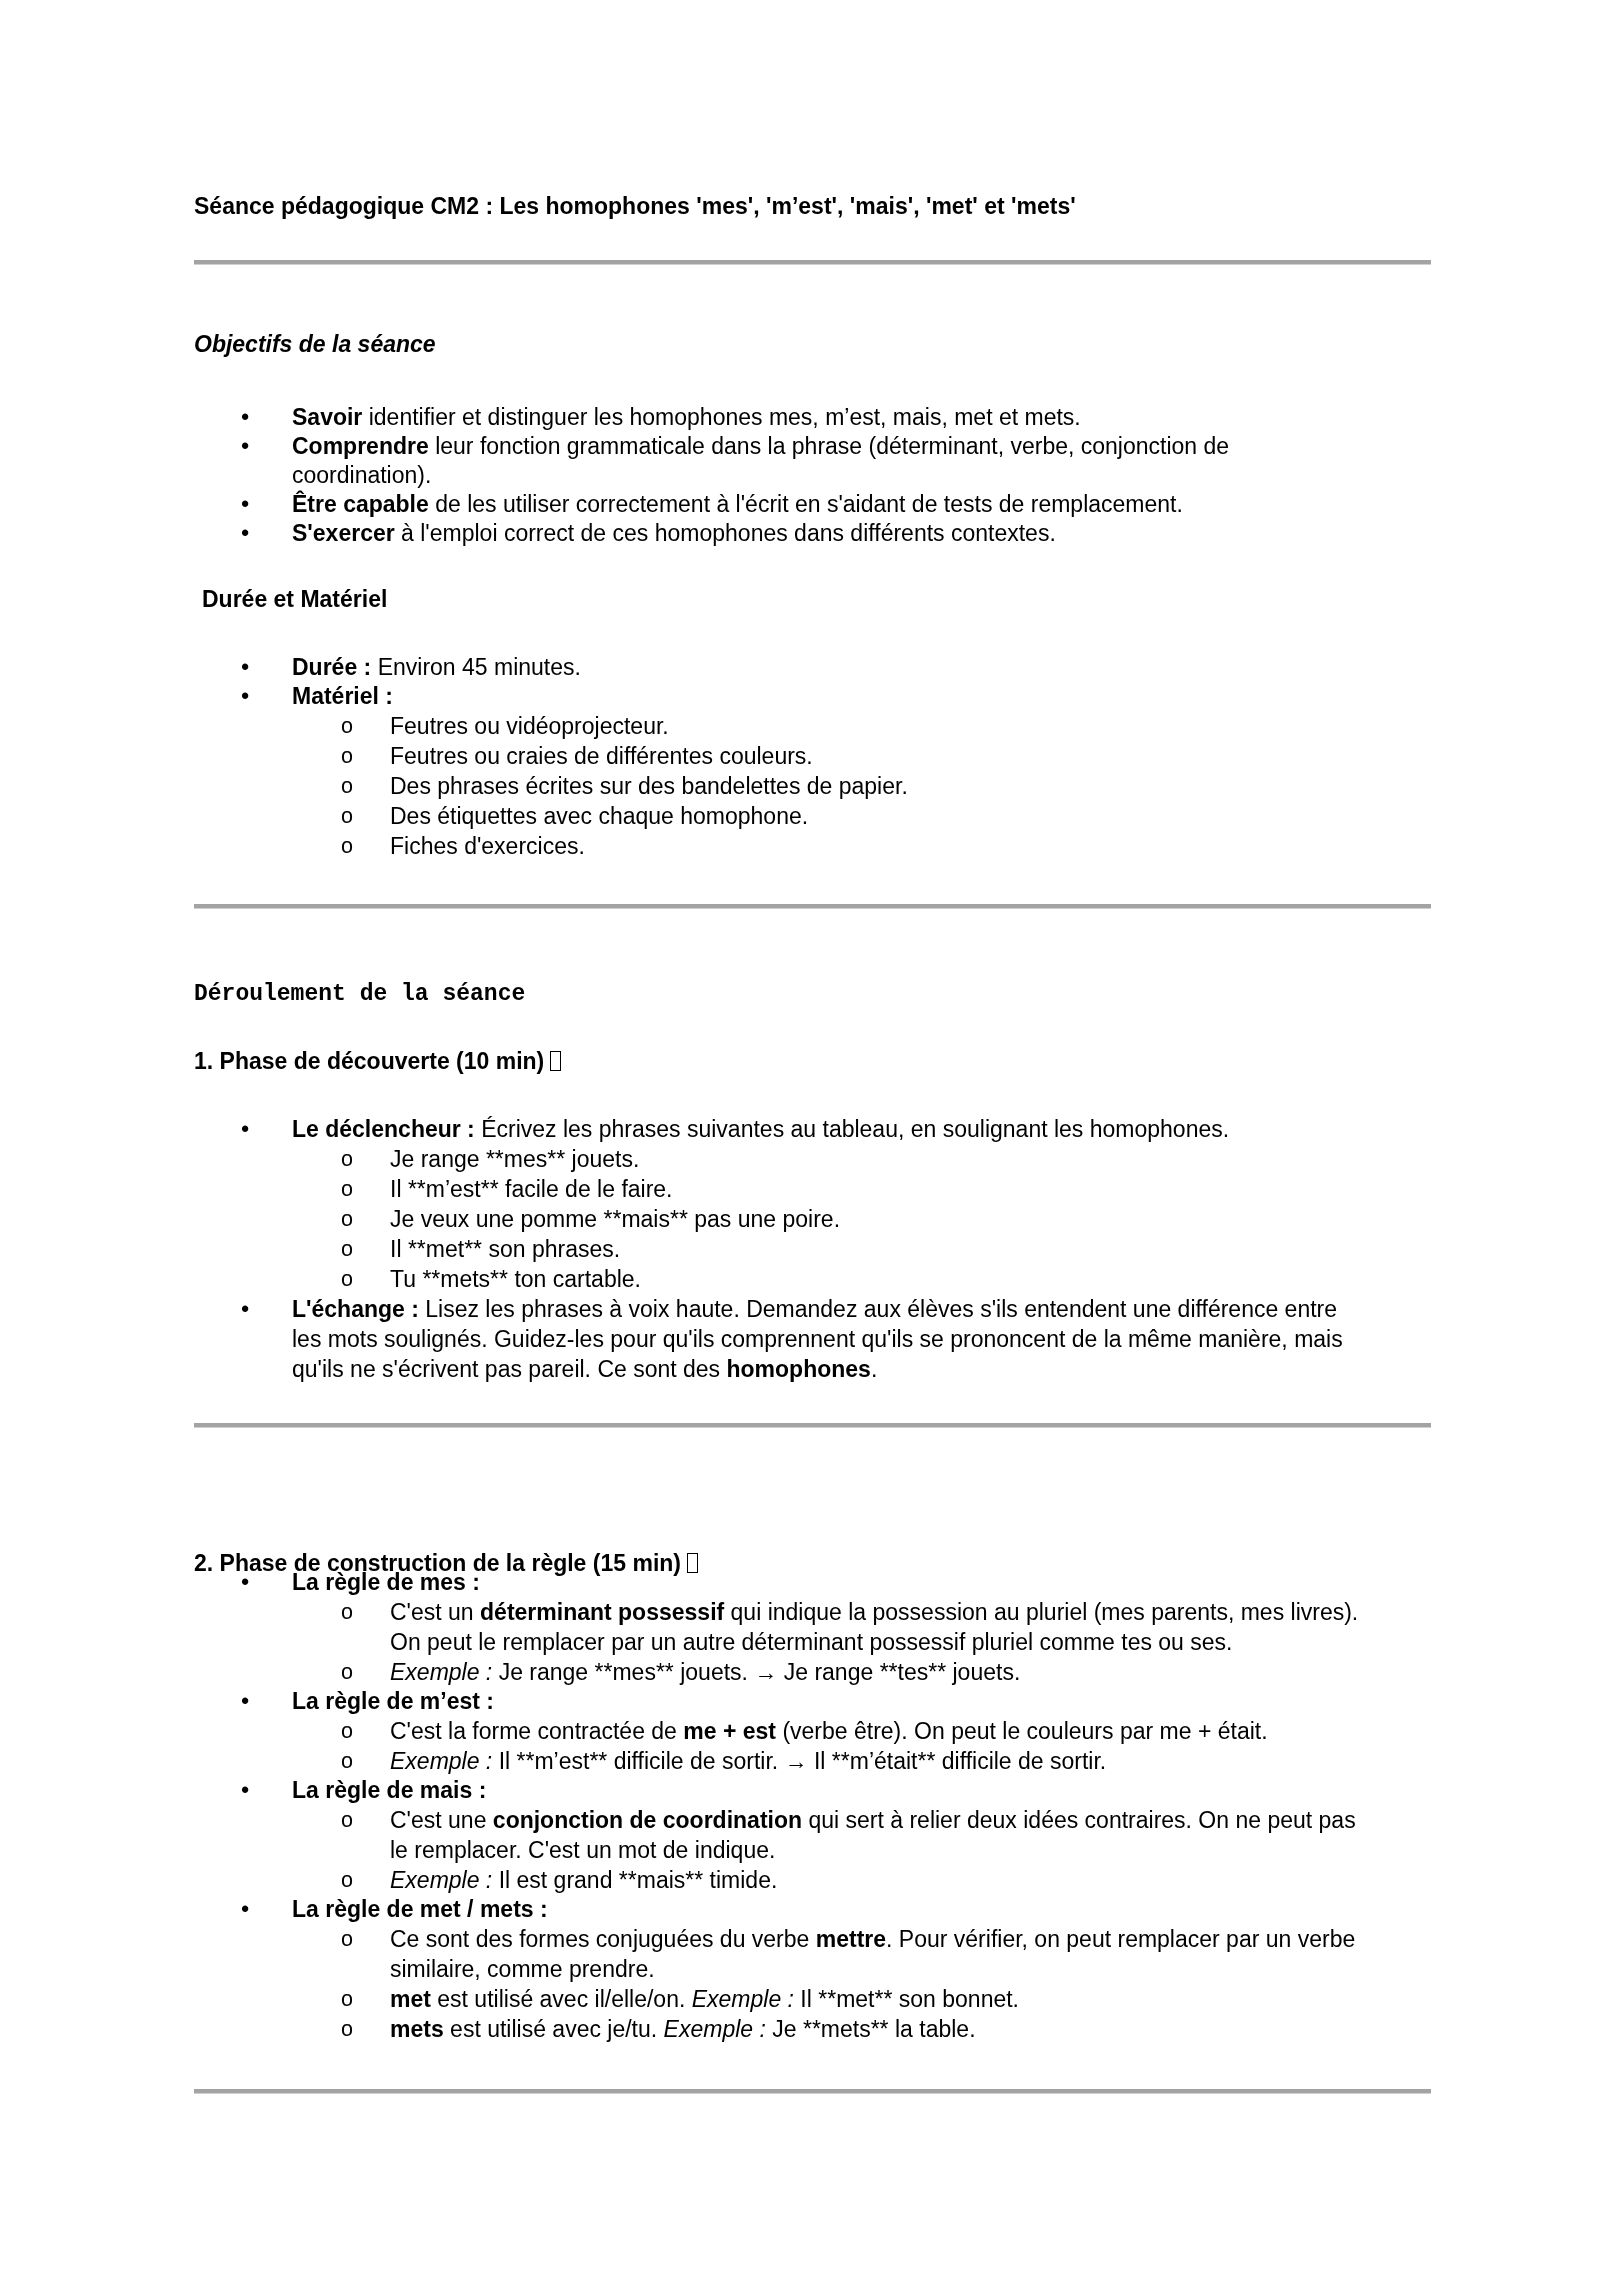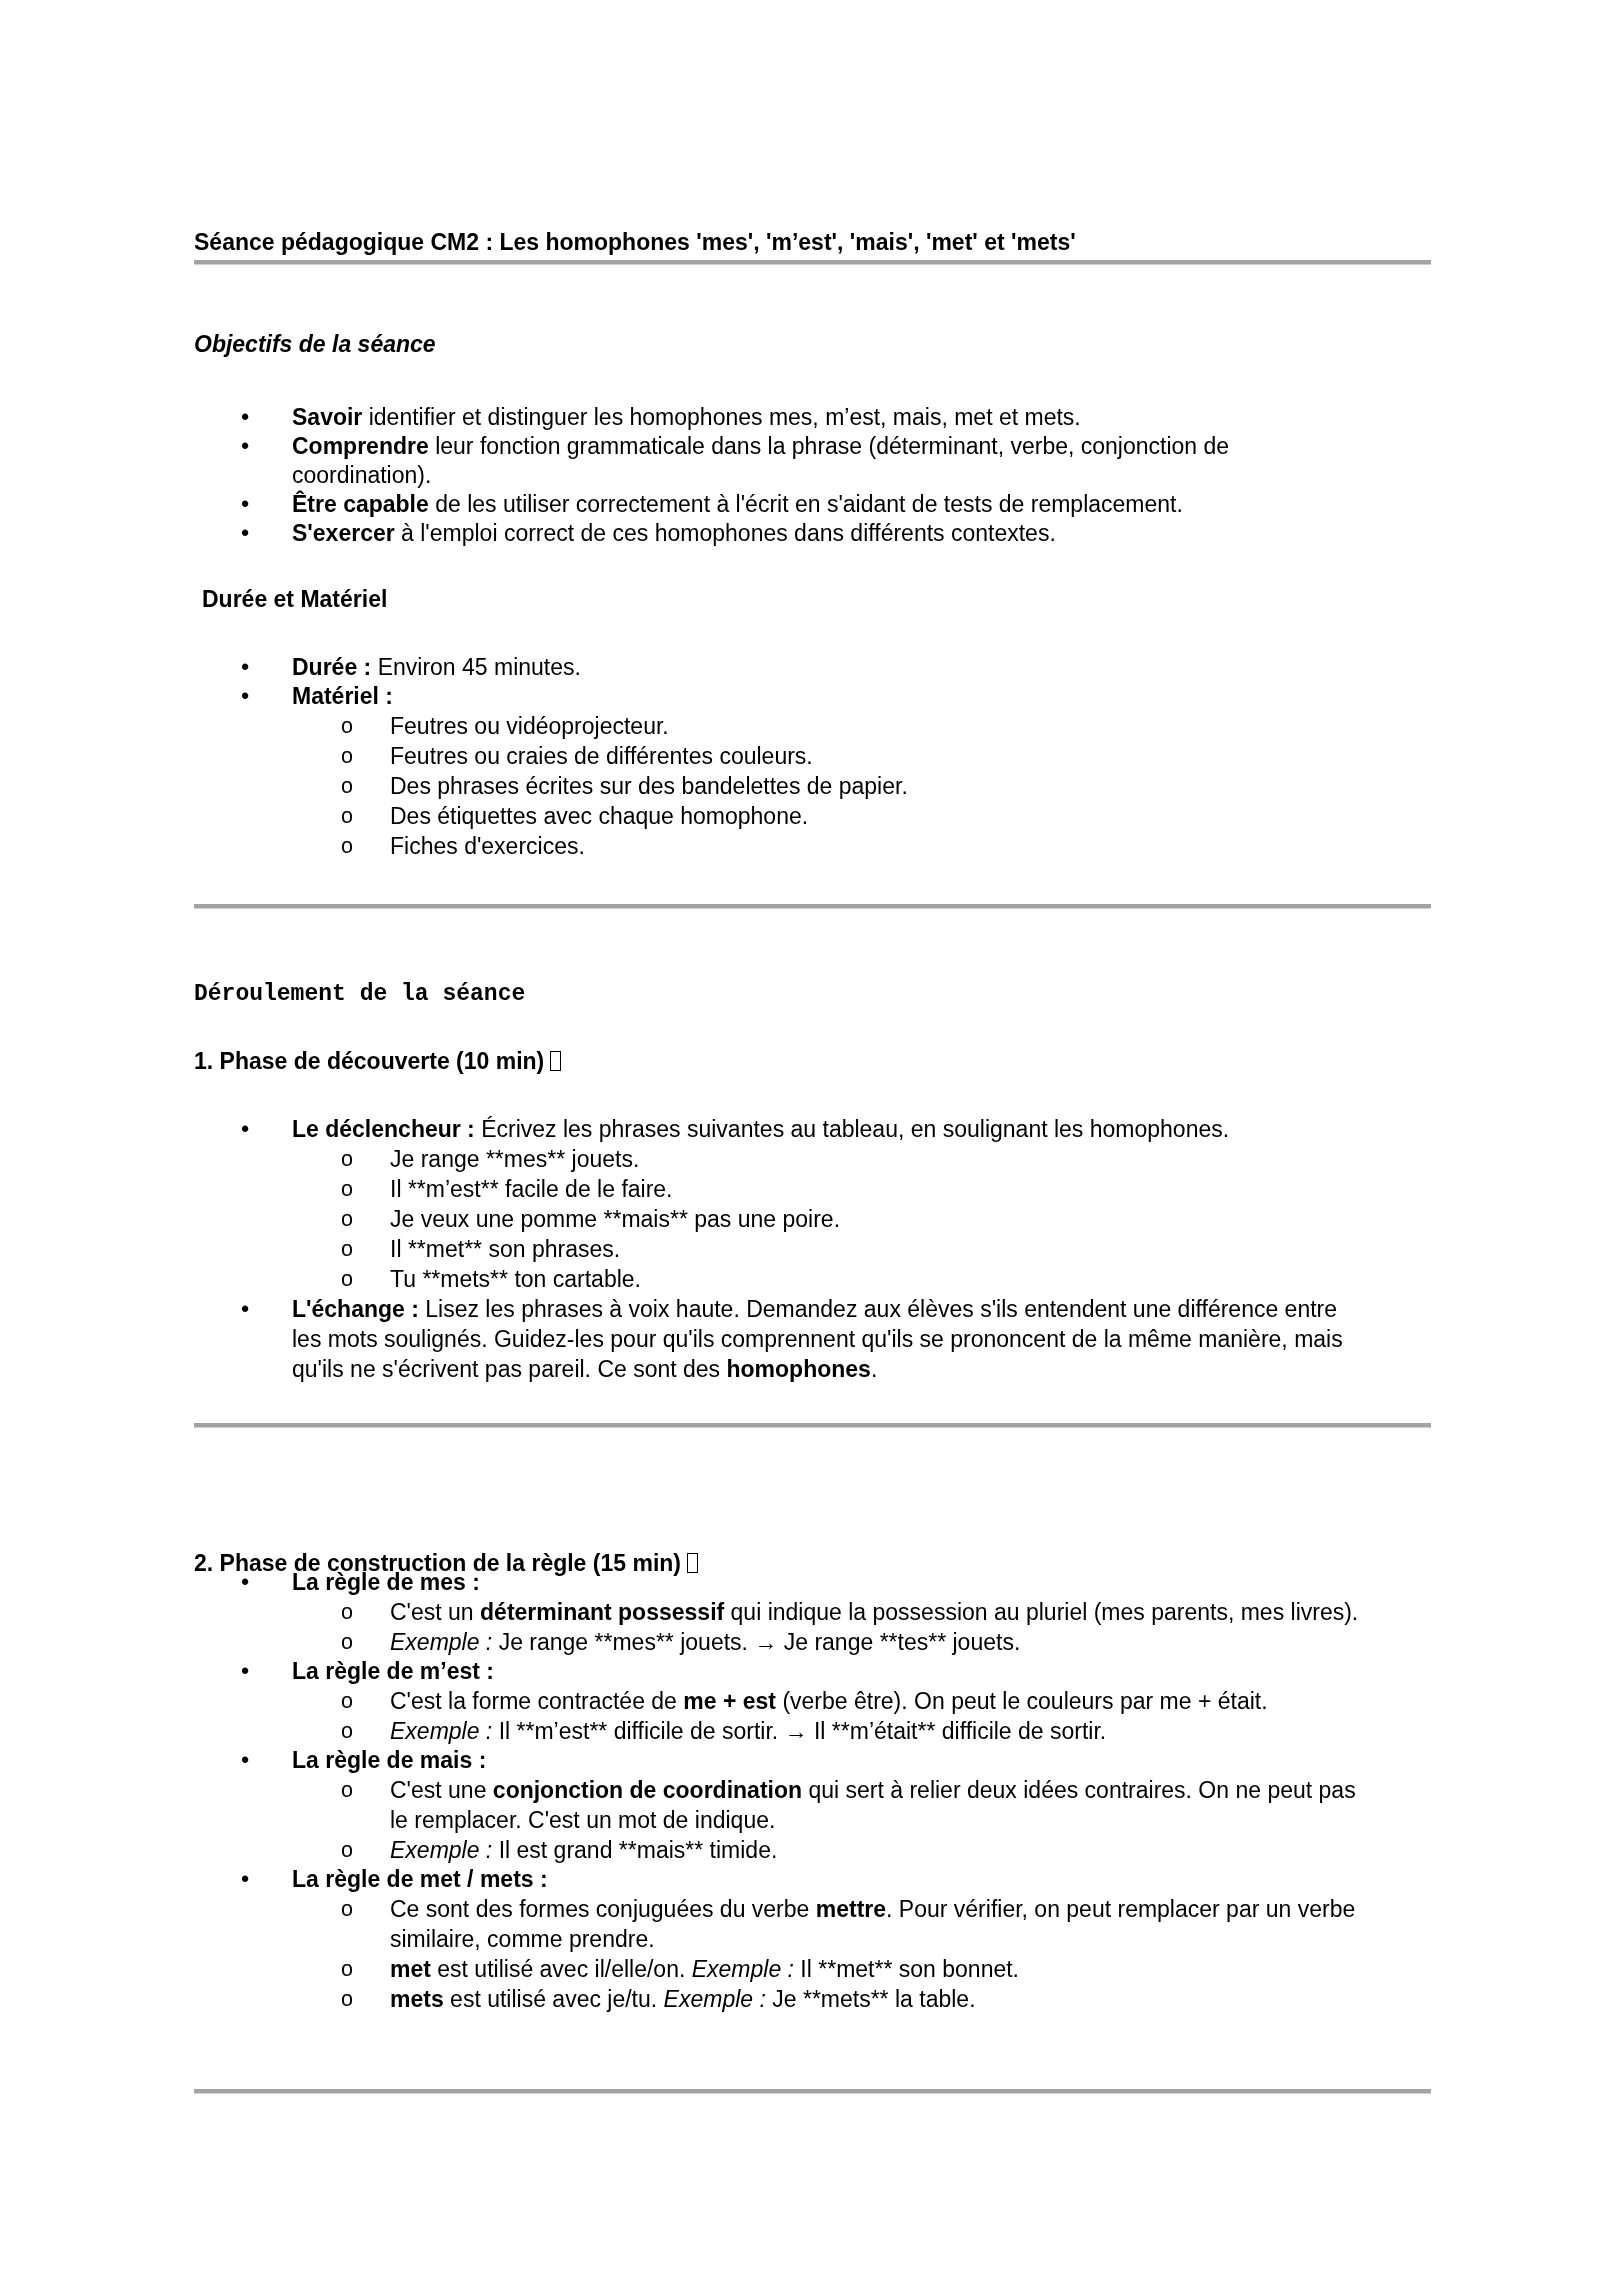--- a/index.html
+++ b/index.html
@@ -17,21 +17,21 @@
   li.l2 > .dot { position: absolute; left: 147px; top: 0; font-size: 21.6px; }
   b { font-weight: bold; }
   i { font-style: italic; }
   .emoji-box { display: inline-block; width: 10.8px; height: 19.6px; border: 1.5px solid #000; vertical-align: -2px; margin-left: 5.9px; box-sizing: border-box; }
 </style>
 </head>
 <body>
 
 <div class="page">
 
-  <div class="h" style="top:193px;margin-top:36px;">Séance pédagogique CM2 : Les homophones 'mes', 'm’est', 'mais', 'met' et 'mets'</div>
+  <div class="h" style="top:193px;">Séance pédagogique CM2 : Les homophones 'mes', 'm’est', 'mais', 'met' et 'mets'</div>
   <div class="hr" style="top:260px;"></div>
 
   <div class="h" style="top:331px;font-style:italic;">Objectifs de la séance</div>
   <ul style="top:403px;">
     <li class="l1"><span class="dot">•</span><b>Savoir</b><span> identifier et distinguer les homophones mes, m’est, mais, met et mets.</span></li>
     <li class="l1"><span class="dot">•</span><b>Comprendre</b><span> leur fonction grammaticale dans la phrase (déterminant, verbe, conjonction de</span><br><span>coordination).</span></li>
     <li class="l1"><span class="dot">•</span><b>Être capable</b><span> de les utiliser correctement à l'écrit en s'aidant de tests de remplacement.</span></li>
     <li class="l1"><span class="dot">•</span><b>S'exercer</b><span> à l'emploi correct de ces homophones dans différents contextes.</span></li>
   </ul>
 
@@ -65,21 +65,21 @@
     </li>
     <li class="l1" style="line-height:30px;"><span class="dot">•</span><b>L'échange :</b><span> Lisez les phrases à voix haute. Demandez aux élèves s'ils entendent une différence entre</span><br><span>les mots soulignés. Guidez-les pour qu'ils comprennent qu'ils se prononcent de la même manière, mais</span><br><span>qu'ils ne s'écrivent pas pareil. Ce sont des </span><b>homophones</b><span>.</span></li>
   </ul>
   <div class="hr" style="top:1423px;"></div>
 
   <div class="h" style="top:1550px;"><span>2. Phase de construction de la règle (15 min)</span><span class="emoji-box"></span></div>
 
   <ul style="top:1568px;">
     <li class="l1"><span class="dot">•</span><b>La règle de mes :</b>
       <ul class="sub" style="margin-left:0;">
-        <li class="l2"><span class="dot">o</span><span>C'est un </span><b>déterminant possessif</b><span> qui indique la possession au pluriel (mes parents, mes livres).</span><br></li>
+        <li class="l2"><span class="dot">o</span><span>C'est un </span><b>déterminant possessif</b><span> qui indique la possession au pluriel (mes parents, mes livres).</span><br><span>On peut le remplacer par un autre déterminant possessif pluriel comme tes ou ses.</span></li>
         <li class="l2"><span class="dot">o</span><i>Exemple :</i><span> Je range **mes** jouets. → Je range **tes** jouets.</span></li>
       </ul>
     </li>
     <li class="l1"><span class="dot">•</span><b>La règle de m’est :</b>
       <ul class="sub" style="margin-left:0;">
         <li class="l2"><span class="dot">o</span><span>C'est la forme contractée de </span><b>me + est</b><span> (verbe être). On peut le couleurs par me + était.</span></li>
         <li class="l2"><span class="dot">o</span><i>Exemple :</i><span> Il **m’est** difficile de sortir. → Il **m’était** difficile de sortir.</span></li>
       </ul>
     </li>
     <li class="l1"><span class="dot">•</span><b>La règle de mais :</b>

